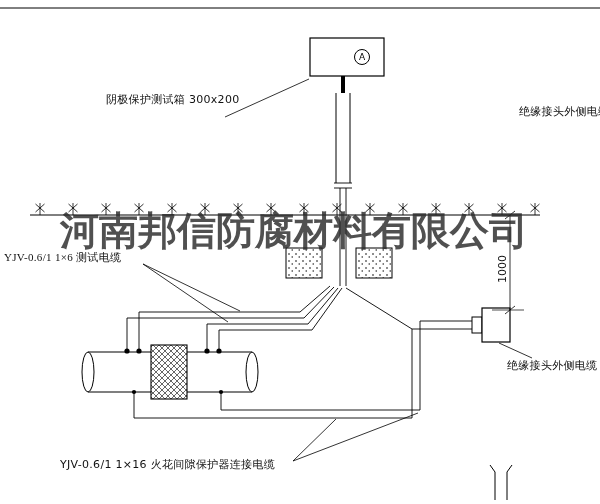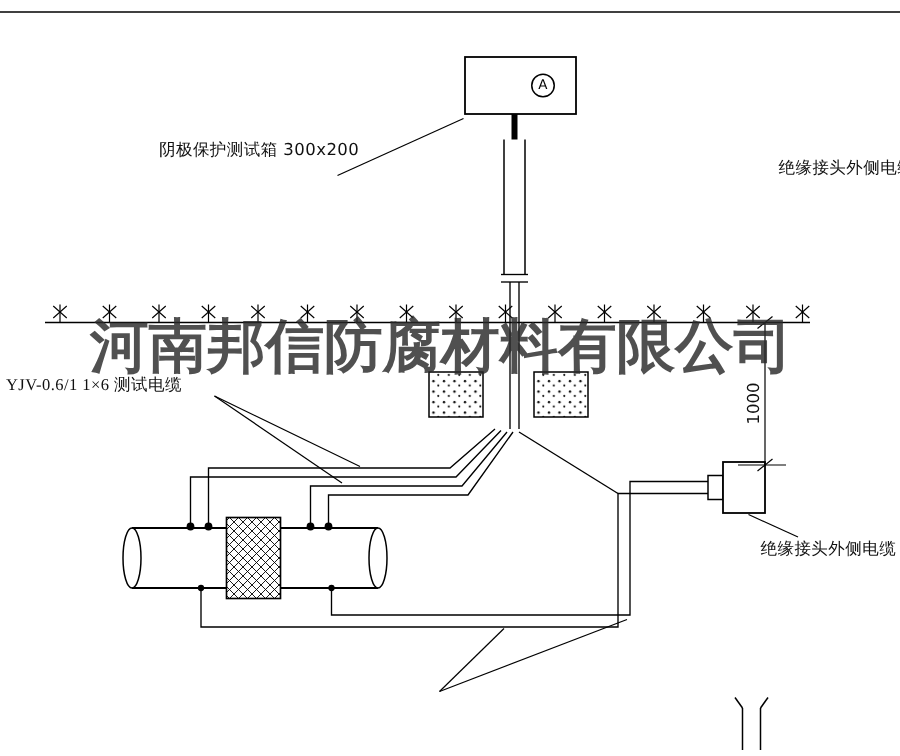--- a/index.html
+++ b/index.html
@@ -157,15 +157,16 @@
   <div class="label" style="left:85px;top:93px;padding-left:21px;">阴极保护测试箱 300x200</div>
 
   <div class="label" style="left:519px;top:105px;">绝缘接头外侧电缆</div>
 
   <div class="label" style="left:4px;top:251px;font-family:Liberation Serif, serif;">YJV-0.6/1 1×6 测试电缆</div>
 
   <div class="dim-vertical">1000</div>
 
   <div class="label" style="left:507px;top:359px;">绝缘接头外侧电缆</div>
 
+  <div class="label" style="left:60px;top:458px;">YJV-0.6/1 1×16 火花间隙保护器连接电缆</div>
 
   <div class="ammeter-letter">A</div>
 </div>
 
 </body></html>

